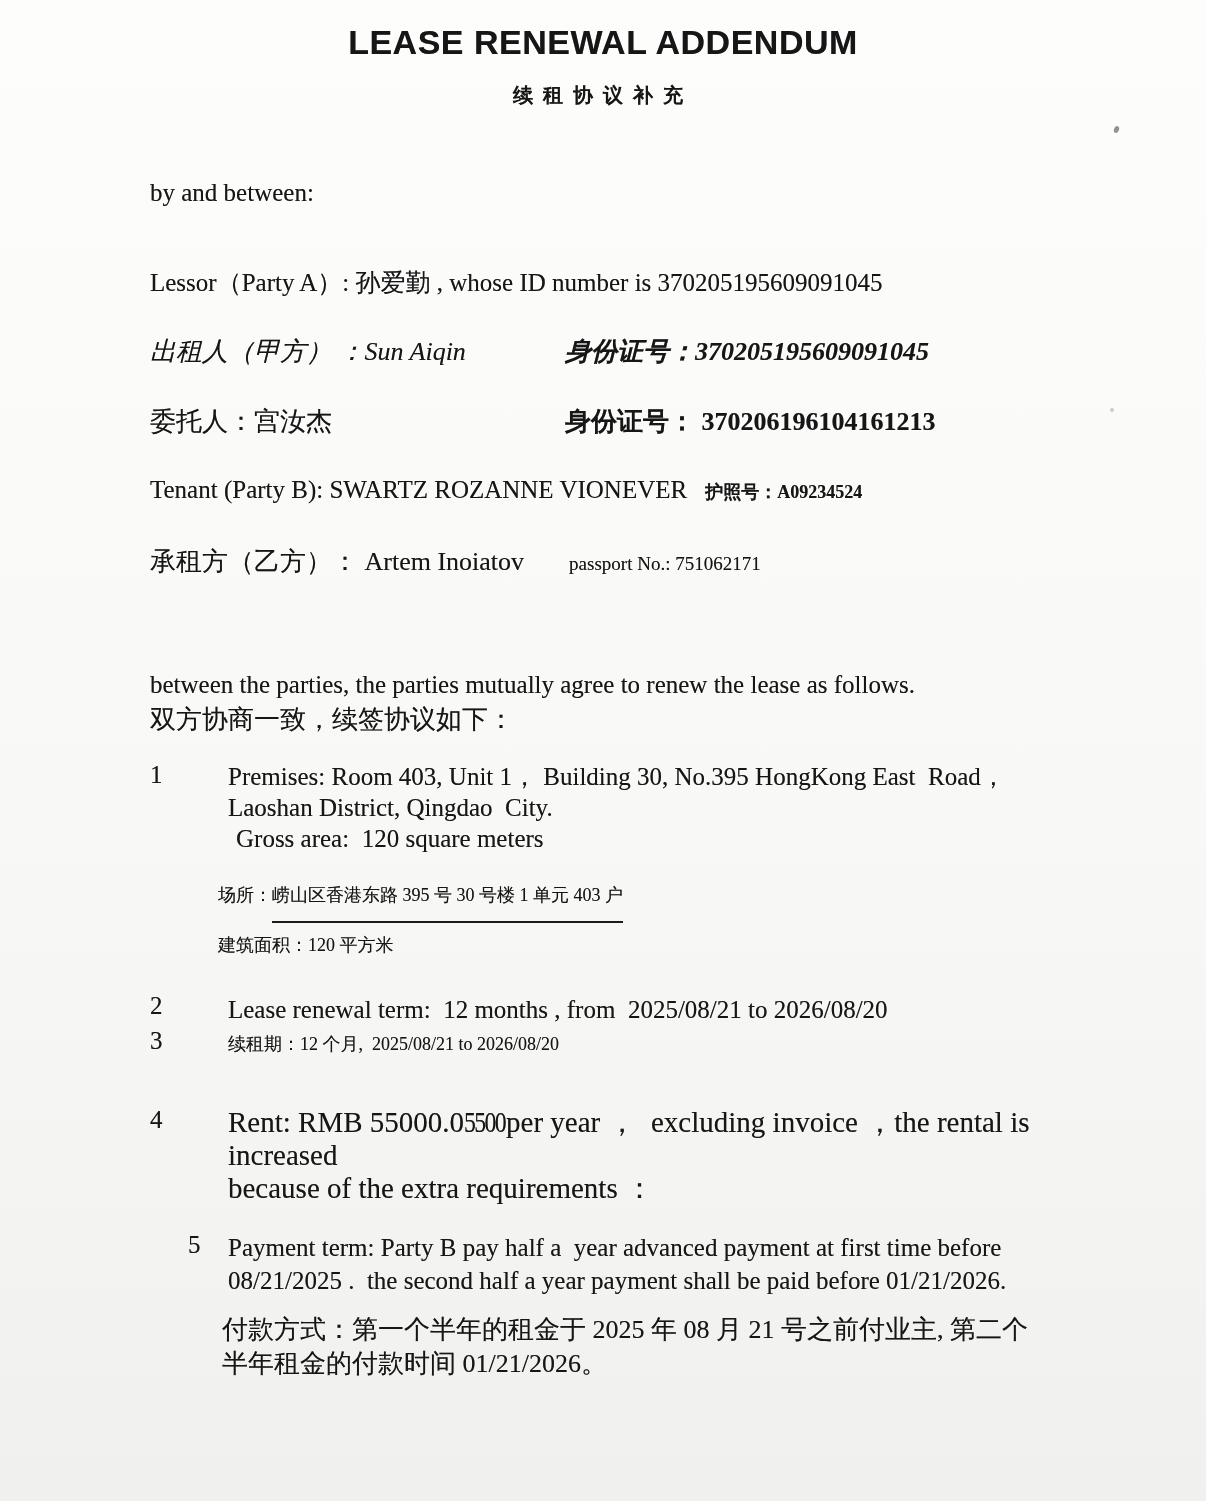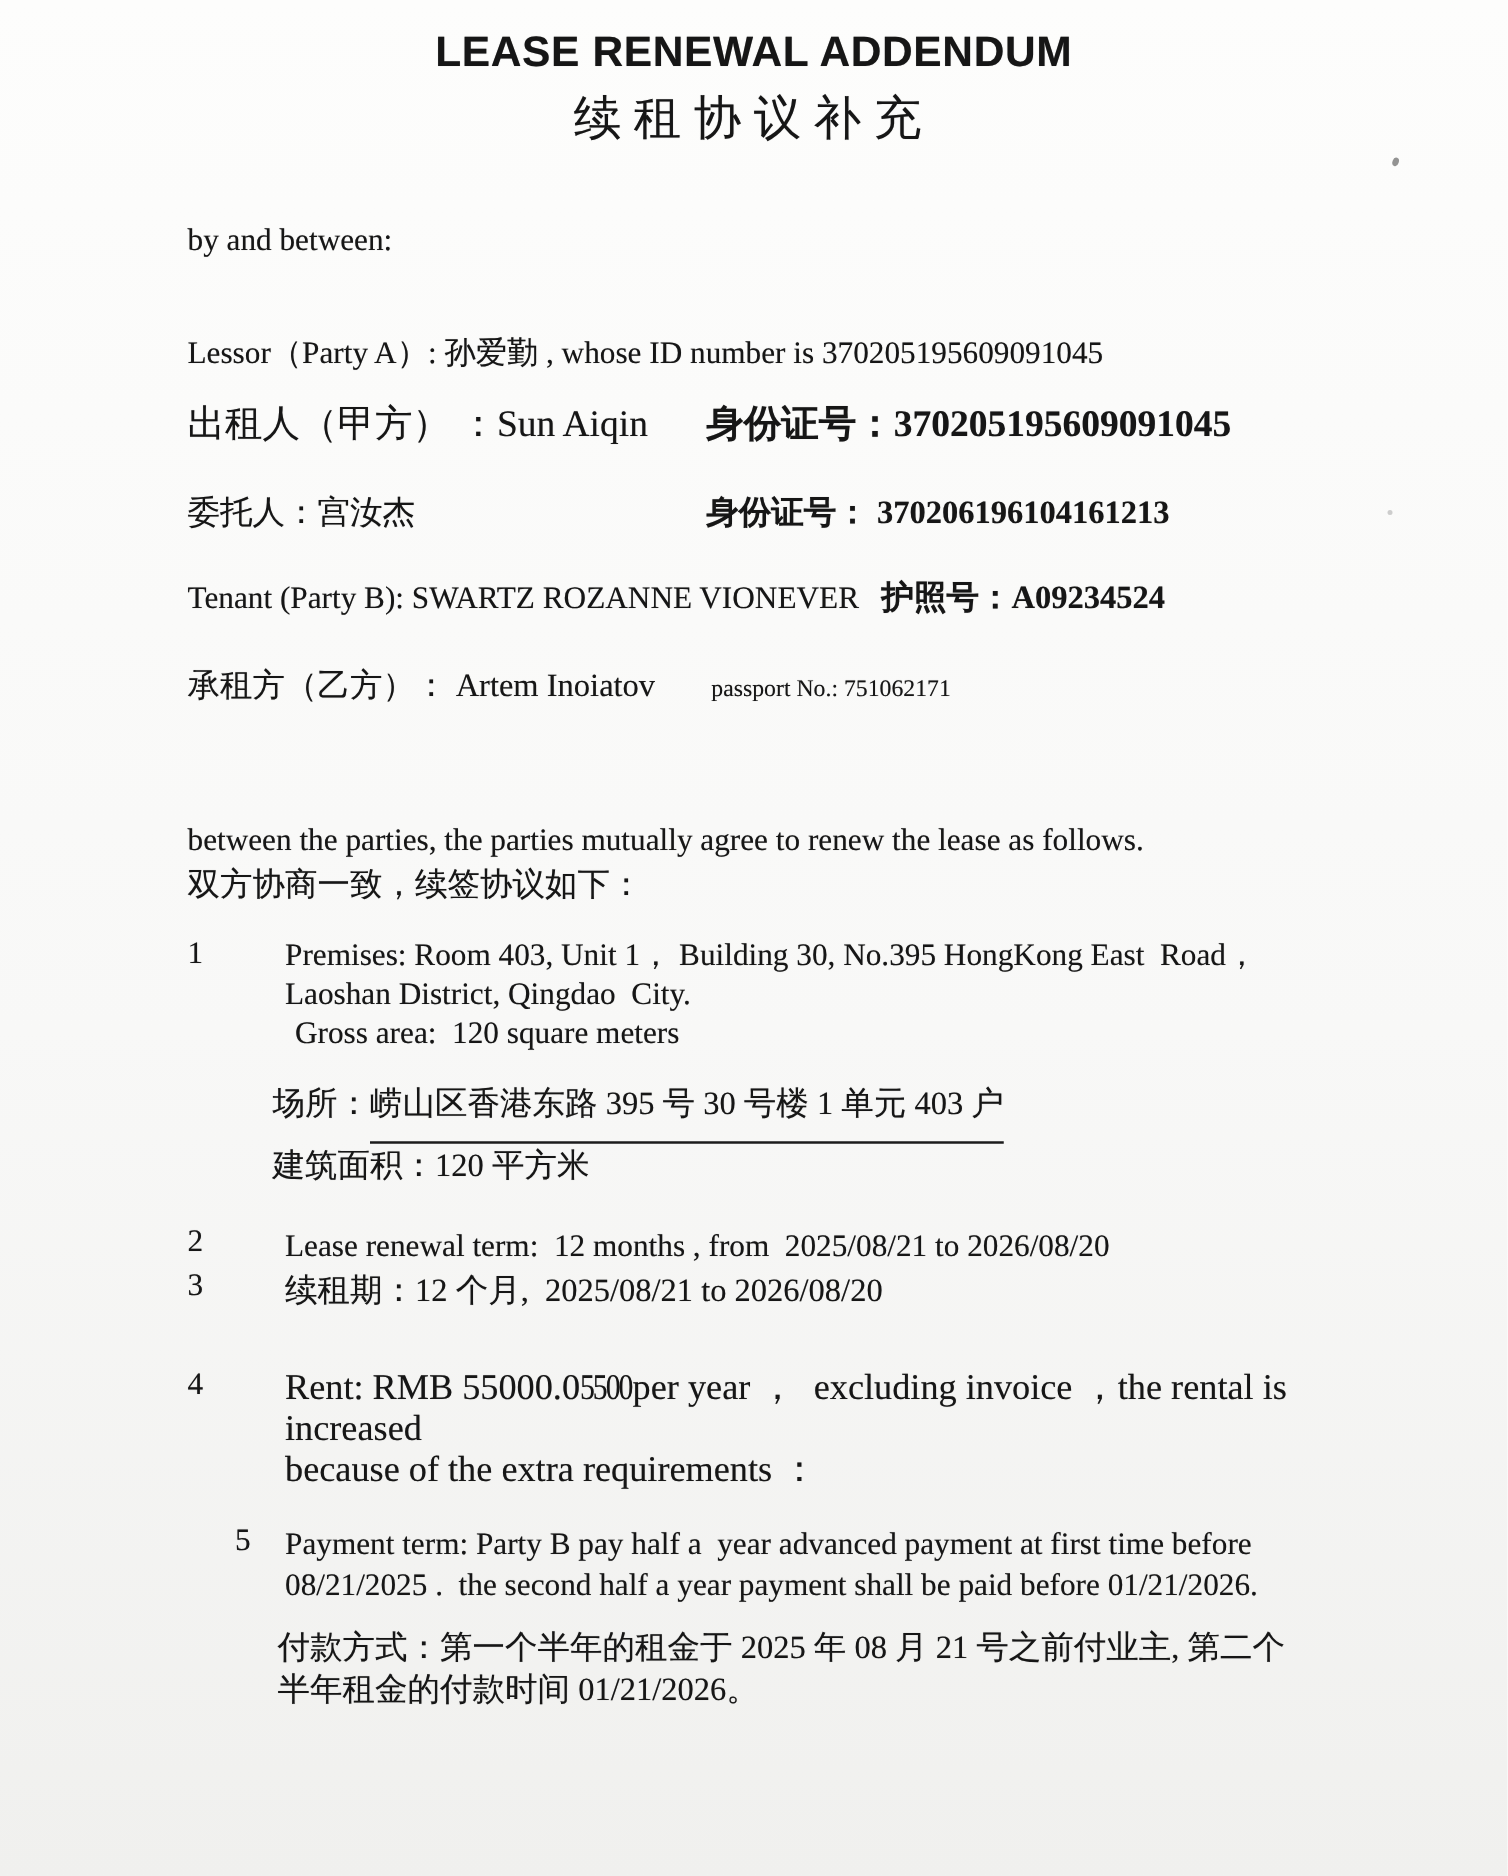--- a/index.html
+++ b/index.html
@@ -14,44 +14,44 @@
   }
   .page { width: 1206px; height: 1501px; box-sizing: border-box; position: relative; }
 
   .doc-header { text-align: center; padding-top: 22px; }
   .title-en {
     font-family: "Liberation Sans", sans-serif;
     font-weight: 700; font-size: 34px; line-height: 40px;
     letter-spacing: 0.5px;
   }
   .title-zh {
-    font-weight: 400; font-size: 38px; line-height: 38px;
+    font-weight: 700; font-size: 20px; line-height: 38px;
     margin-top: 14px; letter-spacing: 10px;
   }
 
   .content {
     padding-left: 150px; padding-right: 96px;
     box-sizing: border-box;
   }
 
   .line { white-space: pre-wrap; }
   .en { font-size: 25px; line-height: 33px; }
-  .zh { font-size: 26px; line-height: 34px; }
+  .zh { font-size: 18px; line-height: 34px; }
 
   .intro { margin-top: 62px; font-size: 25px; line-height: 34px; }
   .intro .first-line { text-indent: 10px; }
   .u-day {
     font-weight: 700;
     border-bottom: 2px solid #1c1c1c;
     padding: 0 8px;
   }
 
   .party-row { display: flex; align-items: baseline; }
   .row-lessor   { margin-top: 56px; font-size: 25px; line-height: 33px; }
-  .row-lessorzh { margin-top: 24px; font-size: 30px; line-height: 34px; }
+  .row-lessorzh { margin-top: 36px; font-size: 26px; line-height: 34px; font-style: italic; }
   .row-agent    { margin-top: 36px; font-size: 26px; line-height: 34px; }
   .row-tenant   { margin-top: 34px; font-size: 25px; line-height: 34px; }
   .row-tenantzh { margin-top: 36px; font-size: 26px; line-height: 34px; }
   .col-left-fixed { flex: 0 0 415px; }
   .col-right { font-weight: 600; }
   .gap-18 { margin-left: 18px; }
   .gap-45 { margin-left: 45px; }
 
   .agreement { margin-top: 86px; }
   .agreement .a-en { font-size: 25px; line-height: 35px; margin-top: 16px; }

